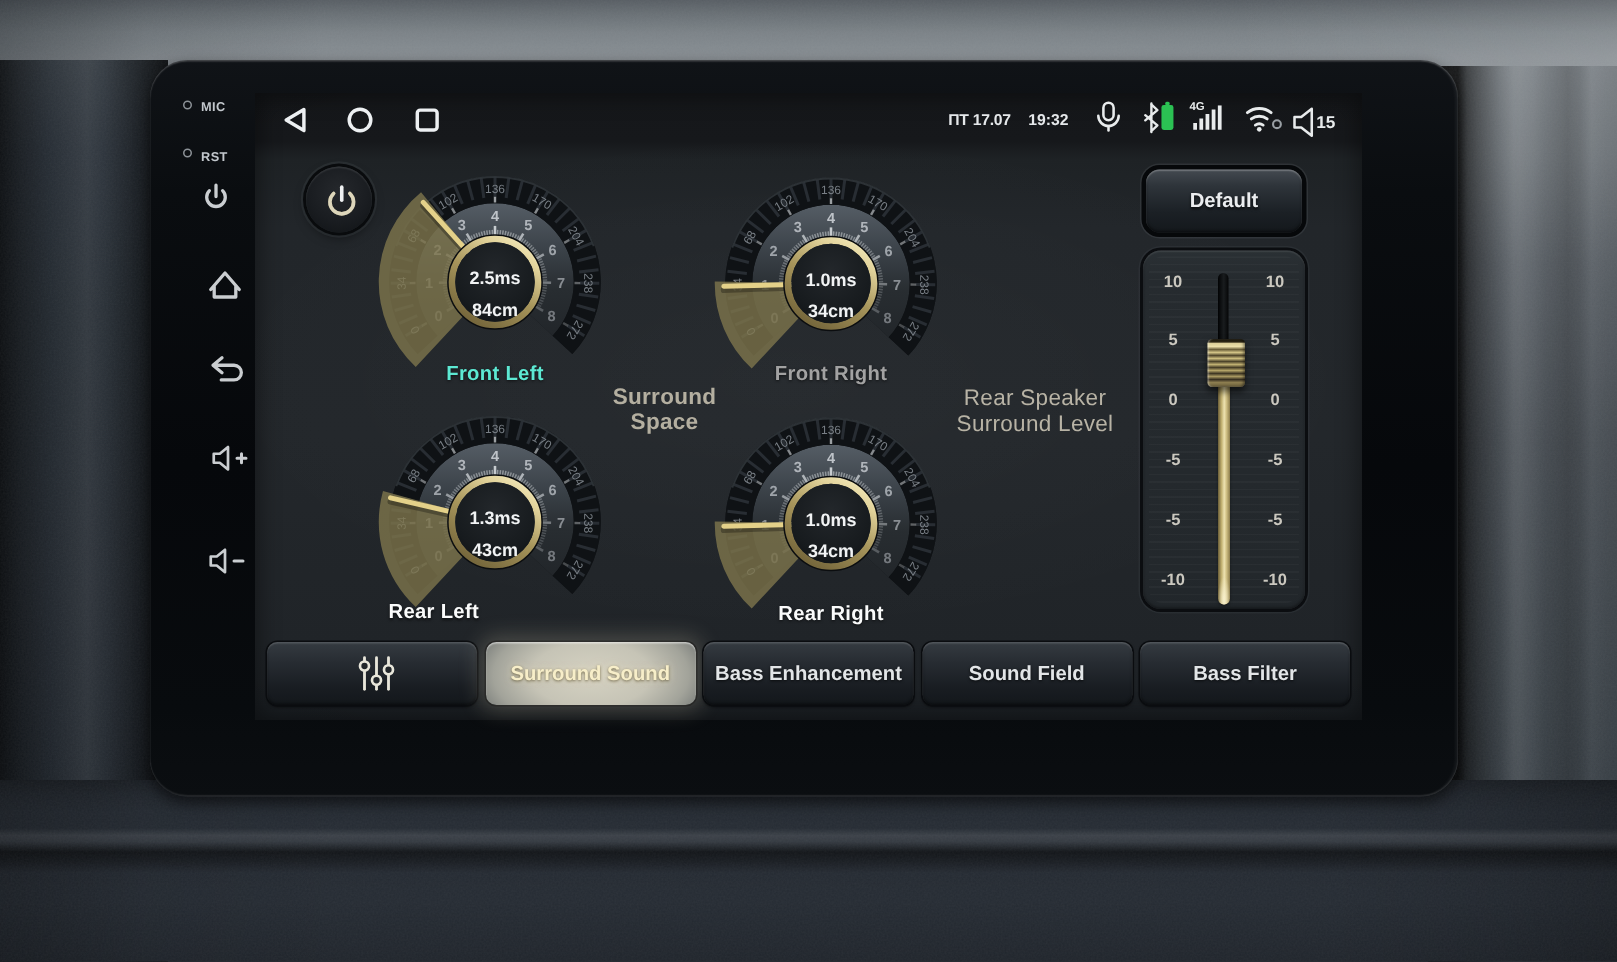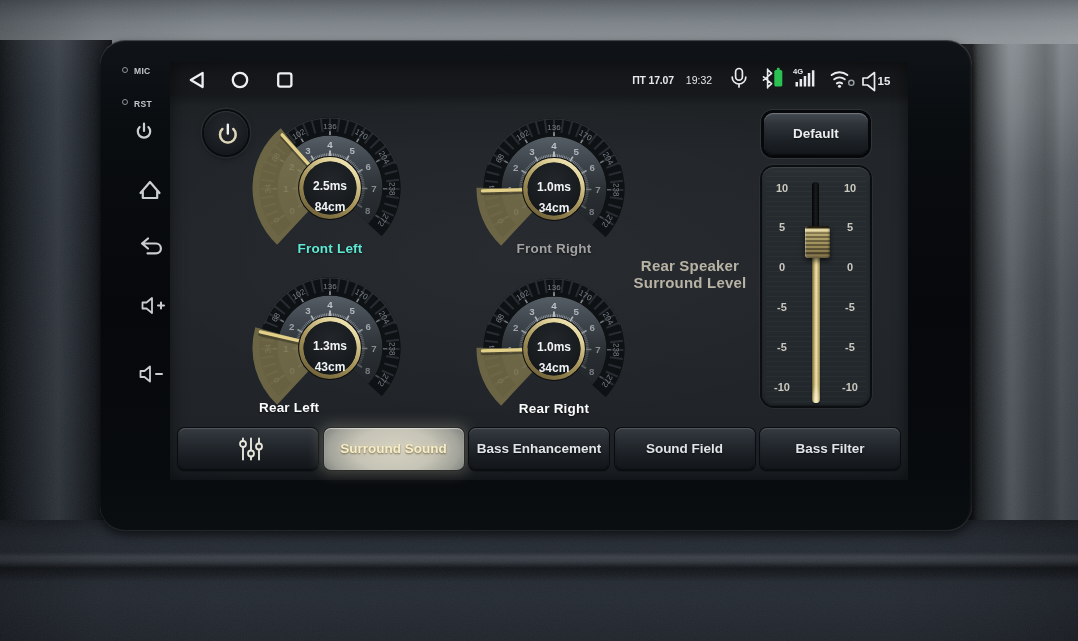--- a/index.html
+++ b/index.html
@@ -71,21 +71,21 @@
  radial-gradient(ellipse 120% 90% at 50% 50%,rgba(0,0,0,0) 62%,rgba(0,0,0,.30) 100%);"></div>
 
 <svg class="abs" style="left:170px;top:62px" width="738" height="38" viewBox="0 0 738 38" xmlns="http://www.w3.org/2000/svg">
  <g stroke="#eef1f3" stroke-width="2.3" fill="none" stroke-linejoin="round" stroke-linecap="round">
   <path d="M32.6 11 L20.8 18 L32.6 25 Z"></path>
   <circle cx="70" cy="18" r="7.2"></circle>
   <rect x="108.2" y="11.4" width="13.2" height="13.2" rx="2"></rect>
  </g>
 </svg>
 <div class="abs" style="left:613px;top:73.5px;width:80px;color:#e6e9eb;font-size:10.5px;font-weight:bold;letter-spacing:-0.2px;text-align:center">ПТ 17.07</div>
-<div class="abs" style="left:674px;top:73.5px;width:50px;color:#e6e9eb;font-size:10.5px;font-weight:normal;text-align:center">19:32</div>
+<div class="abs" style="left:674px;top:73.5px;width:50px;color:#e6e9eb;font-size:10.5px;font-weight:bold;text-align:center">19:32</div>
 <svg class="abs" style="left:720px;top:62px" width="188" height="38" viewBox="0 0 188 38" xmlns="http://www.w3.org/2000/svg">
  <g stroke="#e9eced" fill="none" stroke-linecap="round">
 
   <rect x="15.6" y="6.5" width="6.8" height="11.6" rx="3.4" stroke-width="1.7"></rect>
   <path d="M12.2 15.2 a6.8 6.8 0 0 0 13.6 0" stroke-width="1.7"></path>
   <line x1="19" y1="22" x2="19" y2="25" stroke-width="1.7"></line>
 
   <path d="M47.5 7.5 L51.6 11.4 L43.5 18.2 M47.5 25.5 L51.6 21.6 L43.5 14.8 M47.6 7 V26" stroke-width="1.6" stroke-linejoin="round"></path>
 
   <rect x="54.3" y="8" width="8" height="16.6" rx="1.6" fill="#2cc254" stroke="none"></rect>
@@ -902,21 +902,22 @@
         <circle cx="-28.49" cy="0.75" r="1.8" fill="#f6ecbe" fill-opacity="0.85"></circle>
         <circle cx="0" cy="0" r="30.9" fill="none" stroke="#0c0e10" stroke-width="2"></circle>
         <circle cx="0" cy="0" r="28.7" fill="none" stroke="url(#ringD)" stroke-width="4.4"></circle>
         <circle cx="0" cy="0" r="26.5" fill="url(#knobD)"></circle>
         <text x="0" y="1.5" text-anchor="middle" font-size="12" font-weight="bold" fill="#f2f4f5" font-family="Liberation Sans, sans-serif">1.0ms</text>
         <text x="0" y="22.5" text-anchor="middle" font-size="12" font-weight="bold" fill="#f2f4f5" font-family="Liberation Sans, sans-serif">34cm</text>
       </svg>
 </div>
 <div class="abs" style="left:484px;top:400.5px;width:140px;text-align:center;color:#fbfcfc;font-size:13.5px;font-weight:bold;letter-spacing:.2px;text-shadow:0 1px 2px rgba(0,0,0,.6)">Rear Right</div>
 
-<div class="abs" style="left:610px;top:258px;width:160px;text-align:center;color:#b9b4a6;font-size:15px;font-weight:bold;line-height:16.5px;letter-spacing:.2px">Rear Speaker<br>Surround Level</div>
+<div class="abs" style="left:373px;top:257px;width:140px;text-align:center;color:#b5b0a1;font-size:15px;font-weight:bold;line-height:16.5px;letter-spacing:.2px">Surround<br>Space</div>
+<div class="abs" style="left:610px;top:258px;width:160px;text-align:center;color:#b9b4a6;font-size:15px;font-weight:normal;line-height:16.5px;letter-spacing:.2px">Rear Speaker<br>Surround Level</div>
 
 <div class="abs" style="left:764px;top:113px;width:104px;height:42px;border-radius:9px;
  background:linear-gradient(180deg,#454b52 0%,#2f353b 26%,#1c2126 68%,#15191d 100%);
  box-shadow:0 0 0 3px #07090b,0 0 0 4px rgba(120,128,134,.18),inset 0 1px 1px rgba(255,255,255,.28),inset 0 -1px 2px rgba(0,0,0,.5);
  color:#eceef0;font-size:13.5px;font-weight:bold;text-align:center;line-height:42px;text-shadow:0 1px 2px rgba(0,0,0,.7)">Default</div>
 
 <div class="abs" style="left:762px;top:167px;width:108px;height:239px;border-radius:12px;
  background:linear-gradient(180deg,#2b3135 0%,#272c30 8%,#24292d 90%,#22272b 100%);
  box-shadow:0 0 0 2px #0c0e11,0 0 0 3px rgba(120,128,134,.10),inset 0 1px 1px rgba(255,255,255,.10),inset 0 -1px 2px rgba(0,0,0,.4);"></div>
 <div class="abs" style="left:766px;top:171px;width:100px;height:231px;border-radius:9px;

